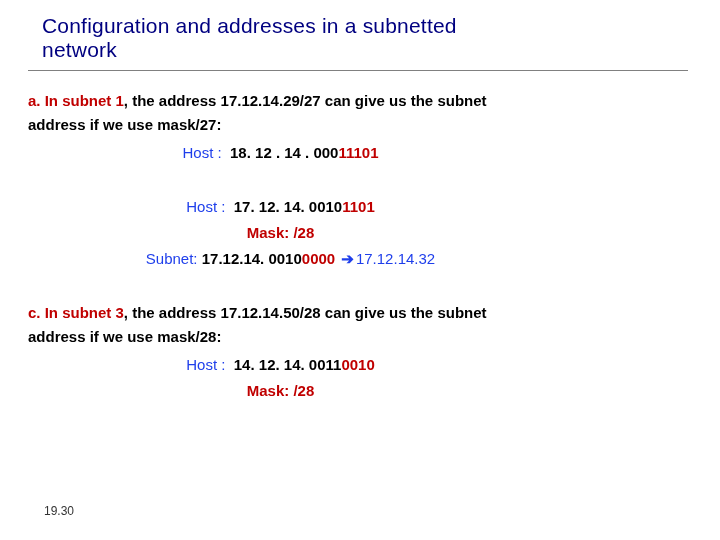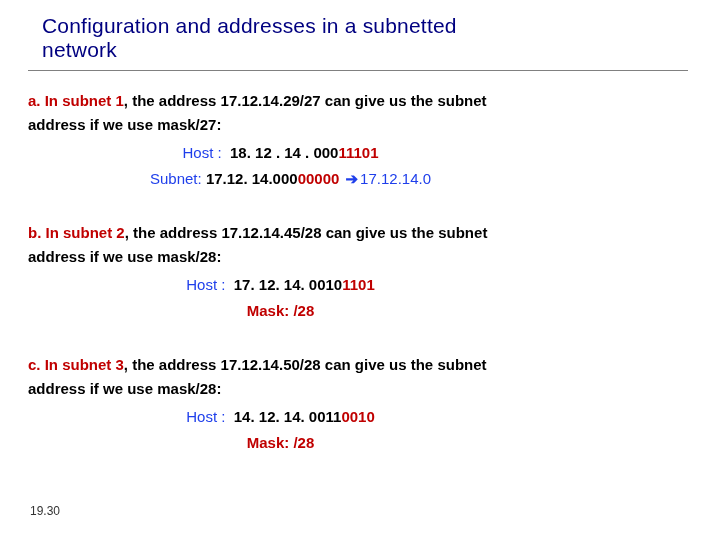--- a/index.html
+++ b/index.html
@@ -45,21 +45,21 @@
   .calc {
     text-align: center;
     margin-top: 4px;
     font-size: 15px;
   }
   .calc .row { margin: 2px 0; white-space: nowrap; }
   .arrow { color: #1f3feb; font-weight: bold; padding: 0 2px; }
   .subnet-row { padding-left: 20px; }
   .pagenum {
     position: absolute;
-    left: 30px;
+    left: 44px;
     bottom: 22px;
     font-size: 12px;
     color: #333;
   }
 </style>
 </head>
 <body>
 
 <div class="slide">
   <div class="title">Configuration and addresses in a subnetted network</div>
@@ -67,40 +67,37 @@
 
   <div class="block">
     <div class="lead">
       <span class="red">a. In subnet 1</span><span class="blackb">,</span><span class="blackb"> the address </span><span class="blackb">17.12.14.29/27</span><span class="blackb"> can give us the subnet address if we use </span><span class="blackb">mask/27:</span>
     </div>
     <div class="calc">
       <div class="row">
         <span class="blueb">Host :</span>&nbsp;
         <span class="blackb">18. 12 . 14 . 000</span><span class="red">11101</span>
       </div>
-      <div class="row subnet-row">
-        <span class="blueb">Subnet:</span>
-        <span class="blackb">17.12. 14.000</span><span class="red">00000</span>
-        <span class="arrow">➔</span><span class="blueb">17.12.14.0</span>
-      </div>
     </div>
   </div>
 
   <div class="block">
-    <div class="lead">
-      <span class="red">b. In subnet 2</span><span class="blackb">,</span><span class="blackb"> the address </span><span class="blackb">17.12.14.45/28</span><span class="blackb"> can give us the subnet address if we use </span><span class="blackb">mask/28:</span>
-    </div>
     <div class="calc">
       <div class="row">
         <span class="blueb">Host :</span>&nbsp;
         <span class="blackb">17. 12. 14. 0010</span><span class="red">1101</span>
       </div>
       <div class="row">
         <span class="red">Mask:</span>
         <span class="red">/28</span>
+      </div>
+      <div class="row subnet-row">
+        <span class="blueb">Subnet:</span>
+        <span class="blackb">17.12.14. 0010</span><span class="red">0000</span>
+        <span class="arrow">➔</span><span class="blueb">17.12.14.32</span>
       </div>
     </div>
   </div>
 
   <div class="block">
     <div class="lead">
       <span class="red">c. In subnet 3</span><span class="blackb">,</span><span class="blackb"> the address </span><span class="blackb">17.12.14.50/28</span><span class="blackb"> can give us the subnet address if we use </span><span class="blackb">mask/28:</span>
     </div>
     <div class="calc">
       <div class="row">

